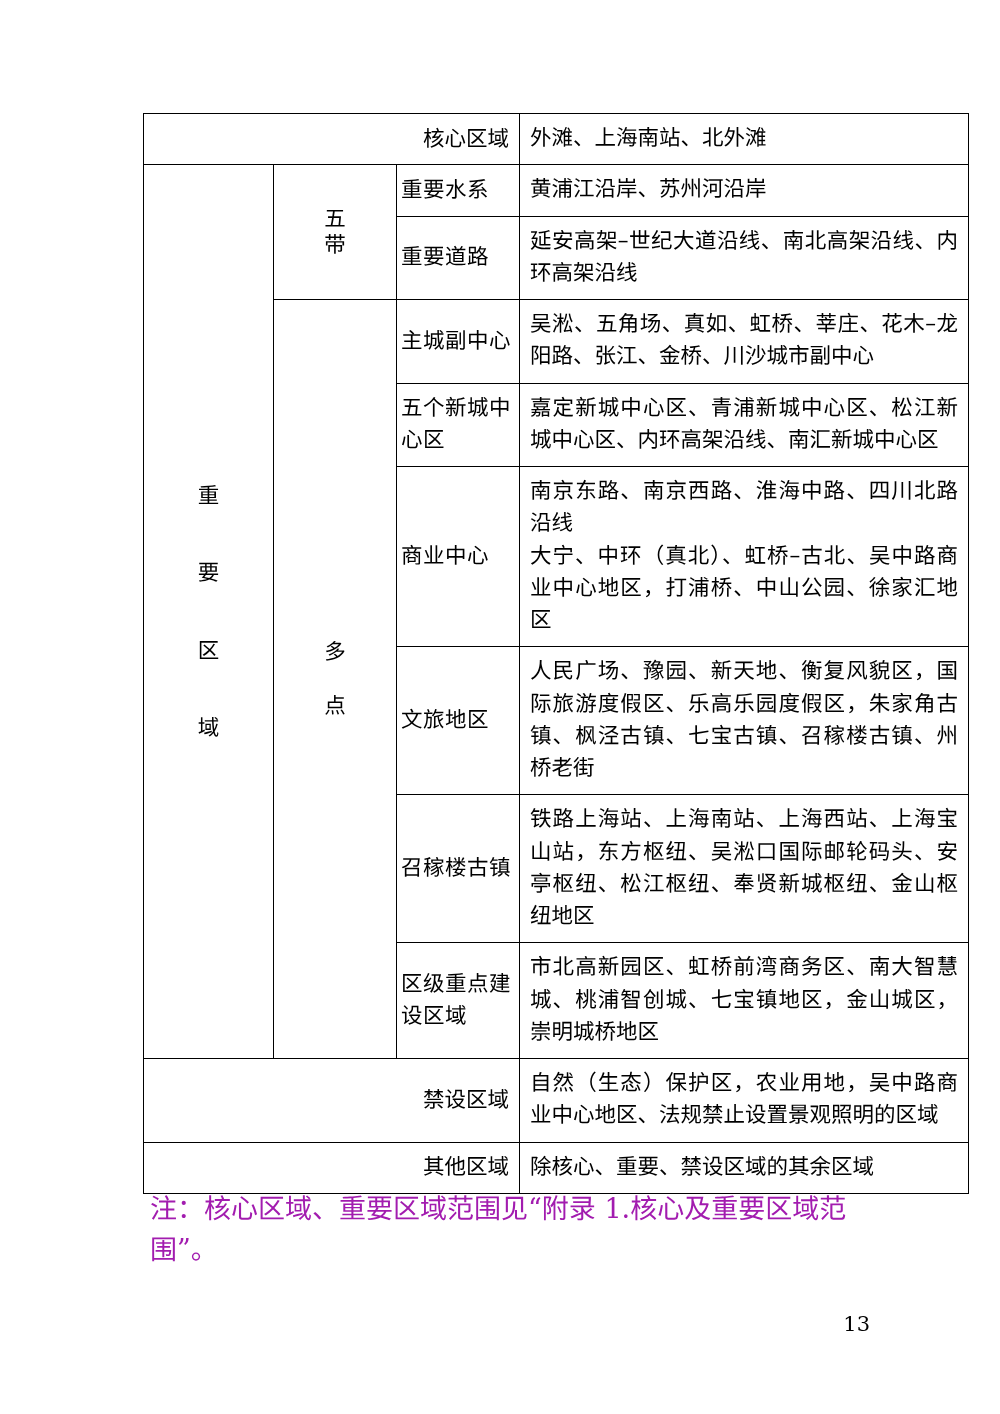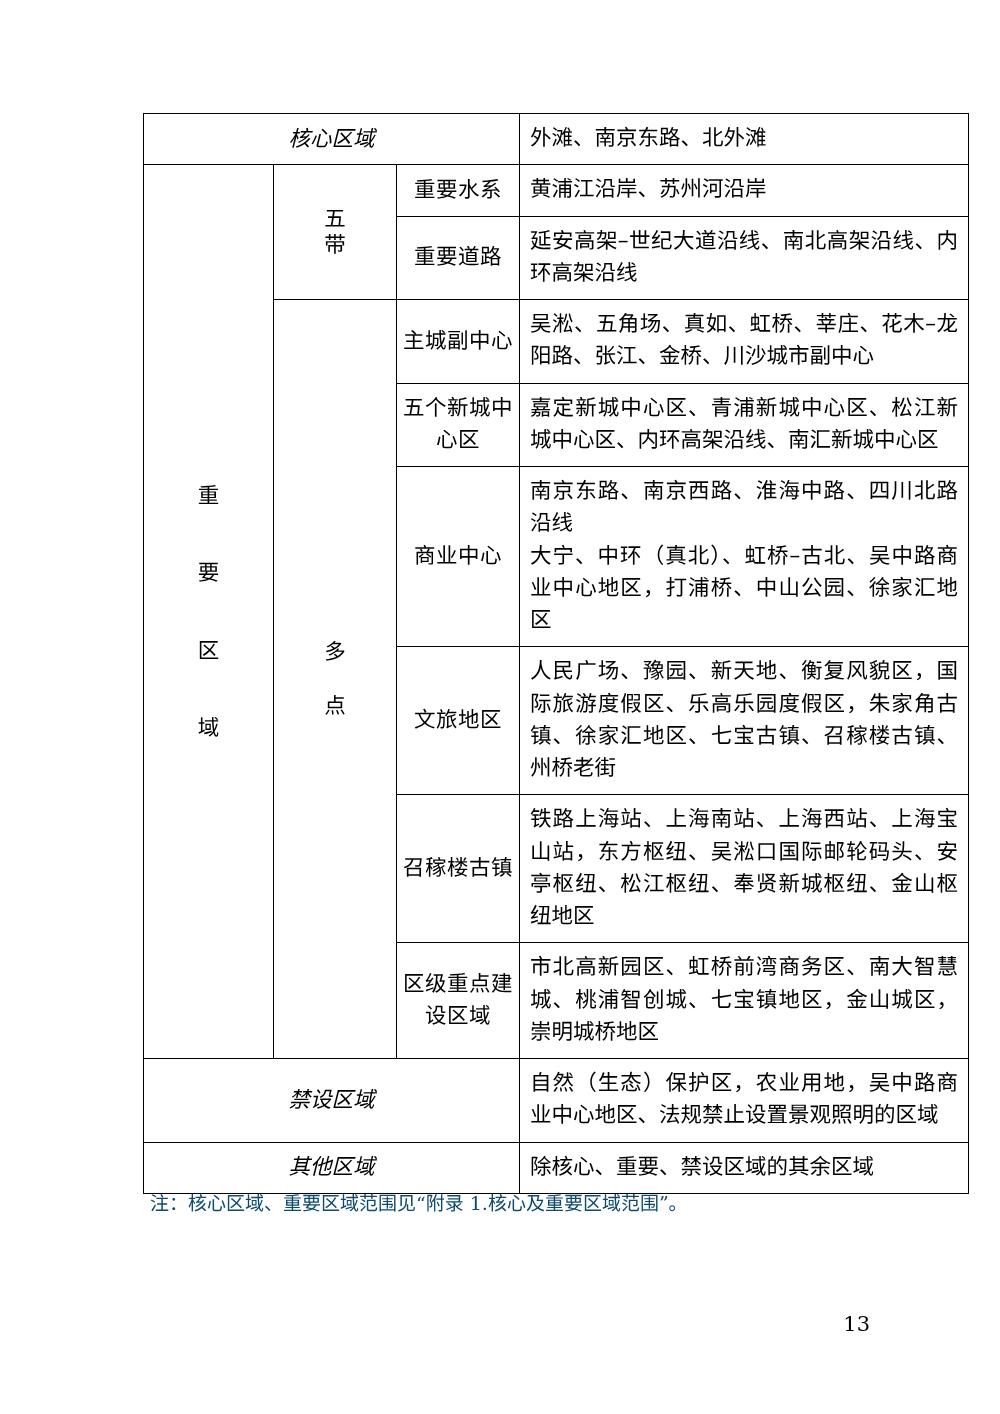--- a/index.html
+++ b/index.html
@@ -43,31 +43,29 @@
     line-height: 1.5;
     color: #000;
   }
 
   
   .col-a { width: 130px; }
   .col-b { width: 123px; }
   .col-c { width: 123px; }
   .col-d { width: 449px; }
   .cell-label {
-    text-align: center;
     padding: 7px 4px 8px 4px;
     display: block;
     letter-spacing: 0.5px;
     font-family: Liberation Serif, serif;
   }
   .cell-label-left {
-    text-align: center;
+    text-align: right;
     padding: 7px 10px 8px 10px;
     display: block;
-    font-style: italic;
   }
   .cell-body {
     text-align: justify;
     text-justify: inter-ideograph;
     padding: 8px 10px 10px 10px;
     display: block;
   }
   .cell-body p {
     margin: 0;
   }
@@ -92,23 +90,23 @@
   .vlabel.spread-wide span {
     line-height: 3.6;
   }
 
   
   .footnote {
     position: absolute;
     left: 150px;
     top: 1189px;
     width: 720px;
-    font-size: 19px;
+    font-size: 27px;
     line-height: 1.5;
-    color: #0c4a6e;
+    color: #a21caf;
   }
 
   
   .page-number {
     position: absolute;
     left: 16px;
     top: 1312px;
     width: 854px;
     text-align: right;
     font-size: 21px;
@@ -128,21 +126,21 @@
       <col class="col-c">
       <col class="col-d">
     </colgroup>
     <tbody>
 
       <tr>
         <td colspan="3">
           <span class="cell-label-left">核心区域</span>
         </td>
         <td>
-          <span class="cell-body">外滩、南京东路、北外滩</span>
+          <span class="cell-body">外滩、上海南站、北外滩</span>
         </td>
       </tr>
 
       <tr>
         <td rowspan="8">
           <div class="vlabel spread-wide">
             <span>重</span>
             <span>要</span>
             <span>区</span>
             <span>域</span>
@@ -205,21 +203,21 @@
             <p>大宁、中环（真北）、虹桥–古北、吴中路商业中心地区，打浦桥、中山公园、徐家汇地区</p>
           </span>
         </td>
       </tr>
 
       <tr>
         <td>
           <span class="cell-label">文旅地区</span>
         </td>
         <td>
-          <span class="cell-body">人民广场、豫园、新天地、衡复风貌区，国际旅游度假区、乐高乐园度假区，朱家角古镇、徐家汇地区、七宝古镇、召稼楼古镇、州桥老街</span>
+          <span class="cell-body">人民广场、豫园、新天地、衡复风貌区，国际旅游度假区、乐高乐园度假区，朱家角古镇、枫泾古镇、七宝古镇、召稼楼古镇、州桥老街</span>
         </td>
       </tr>
 
       <tr>
         <td>
           <span class="cell-label">召稼楼古镇</span>
         </td>
         <td>
           <span class="cell-body">铁路上海站、上海南站、上海西站、上海宝山站，东方枢纽、吴淞口国际邮轮码头、安亭枢纽、松江枢纽、奉贤新城枢纽、金山枢纽地区</span>
         </td>

